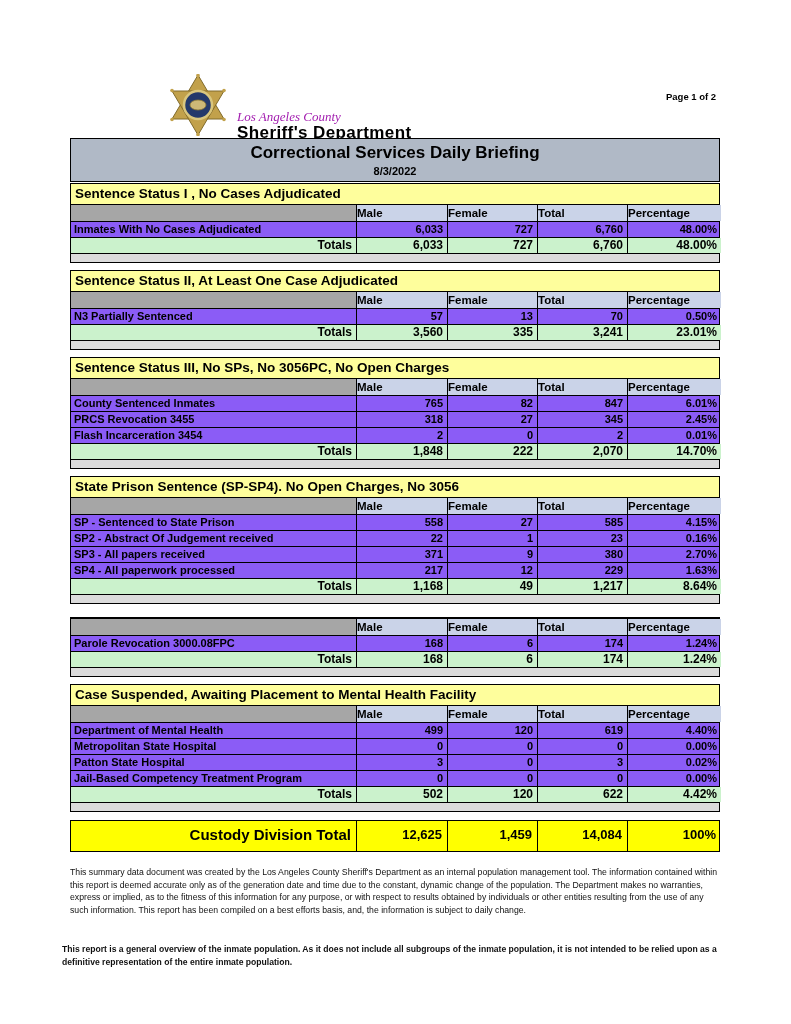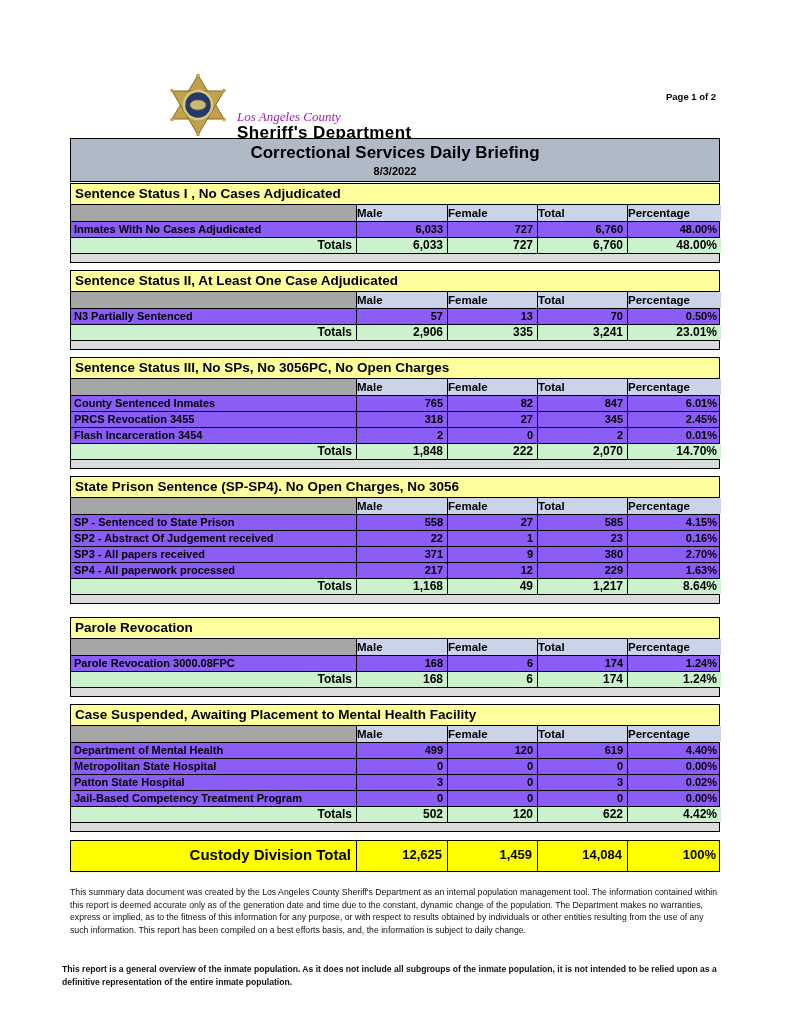--- a/index.html
+++ b/index.html
@@ -131,21 +131,21 @@
       </div>
       <div class="row data">
         <div class="cell label">N3 Partially Sentenced</div>
         <div class="cell num">57</div>
         <div class="cell num">13</div>
         <div class="cell num">70</div>
         <div class="cell num">0.50%</div>
       </div>
       <div class="row totals">
         <div class="cell tlabel">Totals</div>
-        <div class="cell num">2,906</div>
+        <div class="cell num">3,560</div>
         <div class="cell num">335</div>
         <div class="cell num">3,241</div>
         <div class="cell num">23.01%</div>
       </div>
       <div class="spacer-row"></div>
     </div>
 
     <div class="section">
       <div class="sec-title">Sentence Status III, No SPs, No 3056PC, No Open Charges</div>
       <div class="row colhead">
@@ -227,21 +227,20 @@
         <div class="cell tlabel">Totals</div>
         <div class="cell num">1,168</div>
         <div class="cell num">49</div>
         <div class="cell num">1,217</div>
         <div class="cell num">8.64%</div>
       </div>
       <div class="spacer-row"></div>
     </div>
 
     <div class="section gap-before">
-      <div class="sec-title">Parole Revocation</div>
       <div class="row colhead">
         <div class="cell ghead"></div>
         <div class="cell">Male</div>
         <div class="cell">Female</div>
         <div class="cell">Total</div>
         <div class="cell">Percentage</div>
       </div>
       <div class="row data">
         <div class="cell label">Parole Revocation 3000.08FPC</div>
         <div class="cell num">168</div>

